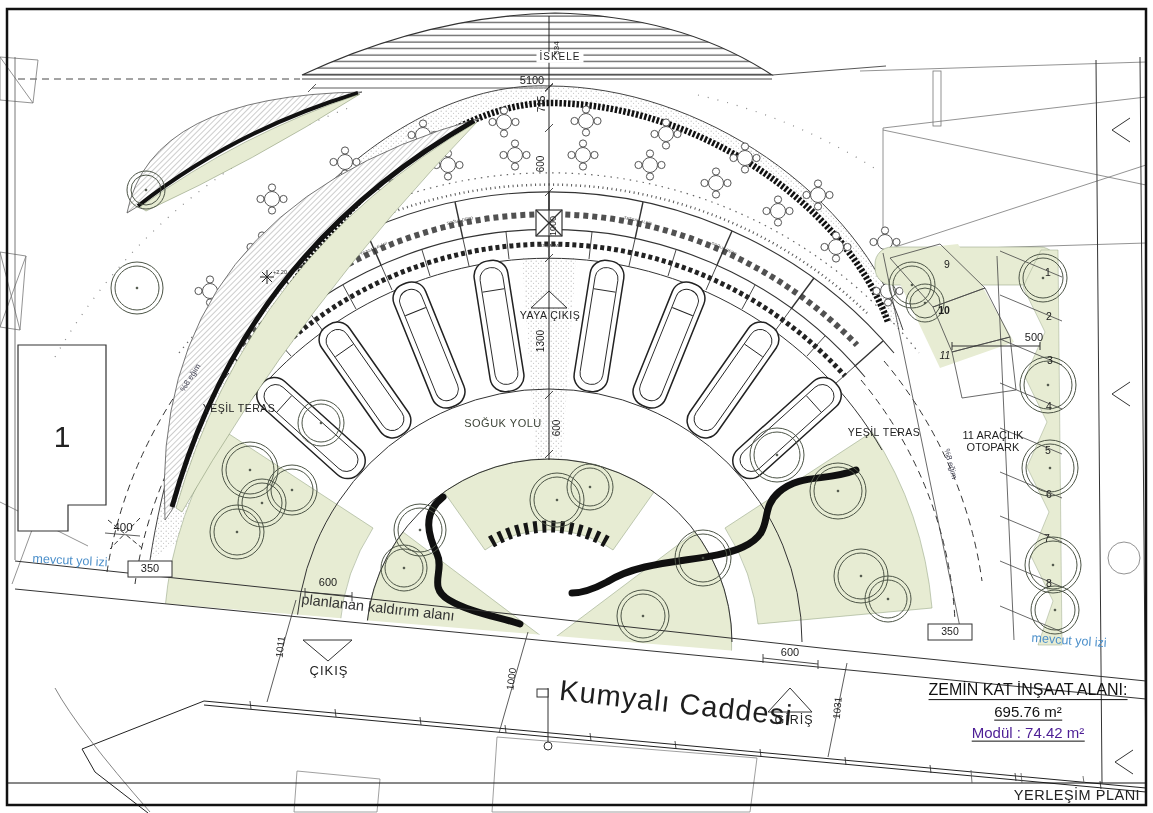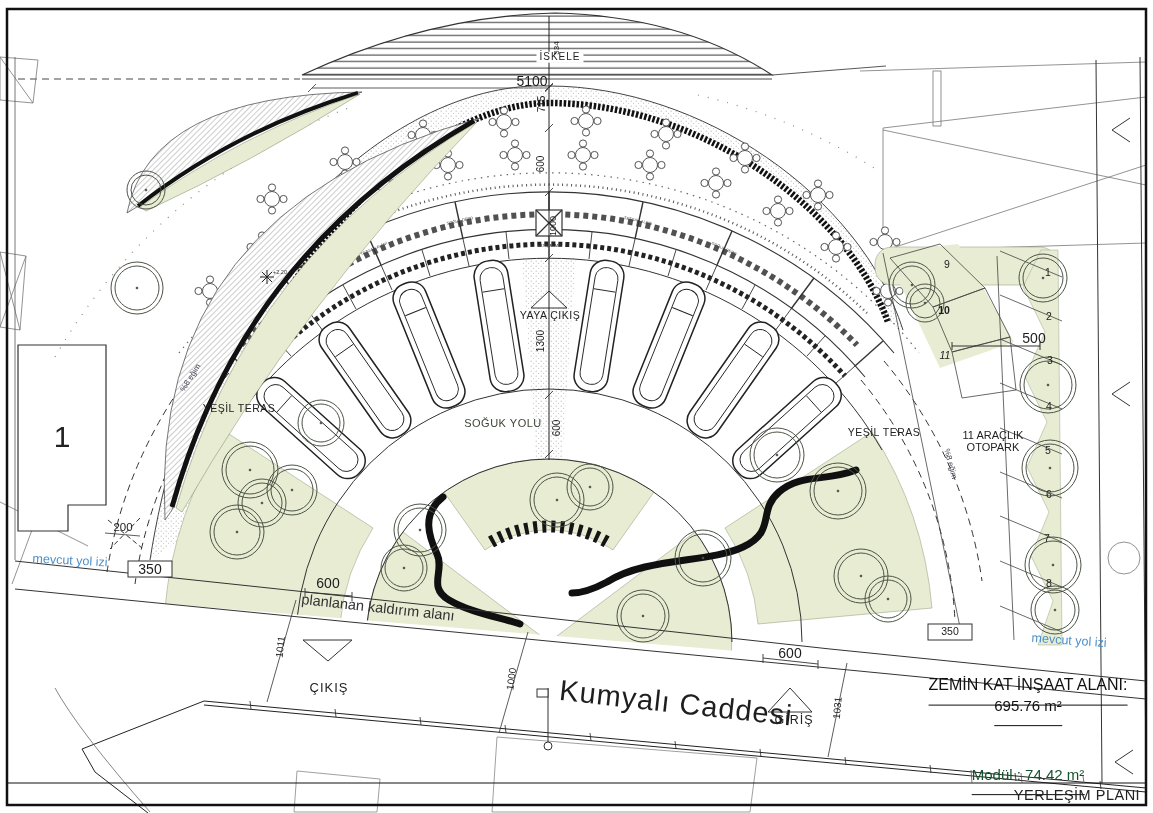--- a/index.html
+++ b/index.html
@@ -1,23 +1,23 @@
 <!DOCTYPE html>
 <html><head>
 <meta charset="utf-8">
 <style>
   html,body{margin:0;padding:0;background:#fff;}
   #canvas{position:relative;width:1153px;height:813px;background:#fff;overflow:hidden;
           font-family:"Liberation Sans",sans-serif;}
   #canvas svg{position:absolute;left:0;top:0;}
   .lbl{position:absolute;transform:translate(-50%,-50%);white-space:nowrap;color:#222;
        font-family:"Liberation Sans",sans-serif;line-height:1.05;text-align:center;}
-  .dim{font-size:14px;color:#1c1c1c;}
+  .dim{font-size:11px;color:#1c1c1c;}
   .blue{color:#4b8fca;}
-  .under{border-bottom:1.3px solid #111;padding-bottom:11px;}
+  .under{border-bottom:1.3px solid #111;padding-bottom:0;}
   .micro{font-size:4px;color:#444;letter-spacing:0;}
 </style>
 </head>
 <body>
 
 <div id="canvas">
 <svg width="1153" height="813" viewBox="0 0 1153 813">
   <defs>
     <pattern id="stipple" width="5" height="5" patternUnits="userSpaceOnUse">
       <circle cx="1.2" cy="1.2" r="0.65" fill="#bcbcbc"></circle>
@@ -480,38 +480,38 @@
 <div class="lbl dim" style="left:1049px;top:407px;font-size:10.5px;">4</div>
 <div class="lbl dim" style="left:1048px;top:451px;font-size:10.5px;">5</div>
 <div class="lbl dim" style="left:1049px;top:495px;font-size:10.5px;">6</div>
 <div class="lbl dim" style="left:1047px;top:539px;font-size:10.5px;">7</div>
 <div class="lbl dim" style="left:1049px;top:584px;font-size:10.5px;">8</div>
 <div class="lbl dim" style="left:947px;top:265px;font-size:10.5px;">9</div>
 <div class="lbl dim" style="left:944px;top:311px;font-size:10.5px;font-weight:bold;">10</div>
 <div class="lbl dim" style="left:945px;top:356px;font-size:10.5px;font-style:italic;">11</div>
 
 <div class="lbl" style="left:62px;top:437px;font-size:30px;">1</div>
-<div class="lbl dim" style="left:123px;top:527px;font-size:11.5px;">200</div>
+<div class="lbl dim" style="left:123px;top:527px;font-size:11.5px;">400</div>
 <div class="lbl dim" style="left:150px;top:569px;">350</div>
 <div class="lbl blue" style="left:70px;top:561px;font-size:12.5px;transform:translate(-50%,-50%) rotate(3deg);">mevcut yol izi</div>
 <div class="lbl dim" style="left:328px;top:583px;">600</div>
 <div class="lbl" style="left:378px;top:608px;font-size:14.5px;color:#333;transform:translate(-50%,-50%) rotate(6.3deg);">planlanan kaldırım alanı</div>
 <div class="lbl dim" style="left:281px;top:647px;font-size:10px;transform:translate(-50%,-50%) rotate(-83deg);">1011</div>
-<div class="lbl" style="left:329px;top:688px;font-size:13px;letter-spacing:1px;">ÇIKIŞ</div>
+<div class="lbl" style="left:329px;top:671px;font-size:13px;letter-spacing:1px;">ÇIKIŞ</div>
 <div class="lbl dim" style="left:512px;top:679px;font-size:10px;transform:translate(-50%,-50%) rotate(-83deg);">1000</div>
 <div class="lbl" style="left:676px;top:703px;font-size:29px;letter-spacing:1px;color:#1e1e1e;transform:translate(-50%,-50%) rotate(6.3deg);">Kumyalı Caddesi</div>
 <div class="lbl" style="left:794px;top:721px;font-size:12.5px;letter-spacing:1px;">GİRİŞ</div>
 <div class="lbl dim" style="left:838px;top:708px;font-size:10px;transform:translate(-50%,-50%) rotate(-85deg);">1031</div>
 <div class="lbl dim" style="left:790px;top:653px;">600</div>
 <div class="lbl dim" style="left:950px;top:632px;font-size:10.5px;">350</div>
 <div class="lbl blue" style="left:1069px;top:641px;font-size:12.5px;transform:translate(-50%,-50%) rotate(4deg);">mevcut yol izi</div>
 
 <div class="lbl under" style="left:1028px;top:691px;font-size:16px;color:#111;">ZEMİN KAT İNŞAAT ALANI:</div>
 <div class="lbl under" style="left:1028px;top:712px;font-size:15px;color:#111;">695.76 m²</div>
-<div class="lbl under" style="left:1028px;top:733px;font-size:15px;color:#14532d;margin-top:48px;">Modül : 74.42 m²</div>
+<div class="lbl under" style="left:1028px;top:733px;font-size:15px;color:#4c1d95;">Modül : 74.42 m²</div>
 
 <div class="lbl" style="left:1077px;top:796px;font-size:14.5px;letter-spacing:0.5px;">YERLEŞİM PLANI</div>
 
 <div class="lbl" style="left:280px;top:273px;font-size:5.5px;color:#333;">+2.20</div>
 
 <div class="lbl micro" style="left:724px;top:249px;transform:translate(-50%,-50%) rotate(24deg);">SOĞUK DEPO</div>
 <div class="lbl micro" style="left:638px;top:221px;transform:translate(-50%,-50%) rotate(12deg);">TEZGAH ALANI</div>
 <div class="lbl micro" style="left:549px;top:246px;">SATIŞ ALANI</div>
 <div class="lbl micro" style="left:460px;top:221px;transform:translate(-50%,-50%) rotate(-12deg);">SOĞUK DEPO</div>
 <div class="lbl micro" style="left:374px;top:249px;transform:translate(-50%,-50%) rotate(-24deg);">TEZGAH ALANI</div>

